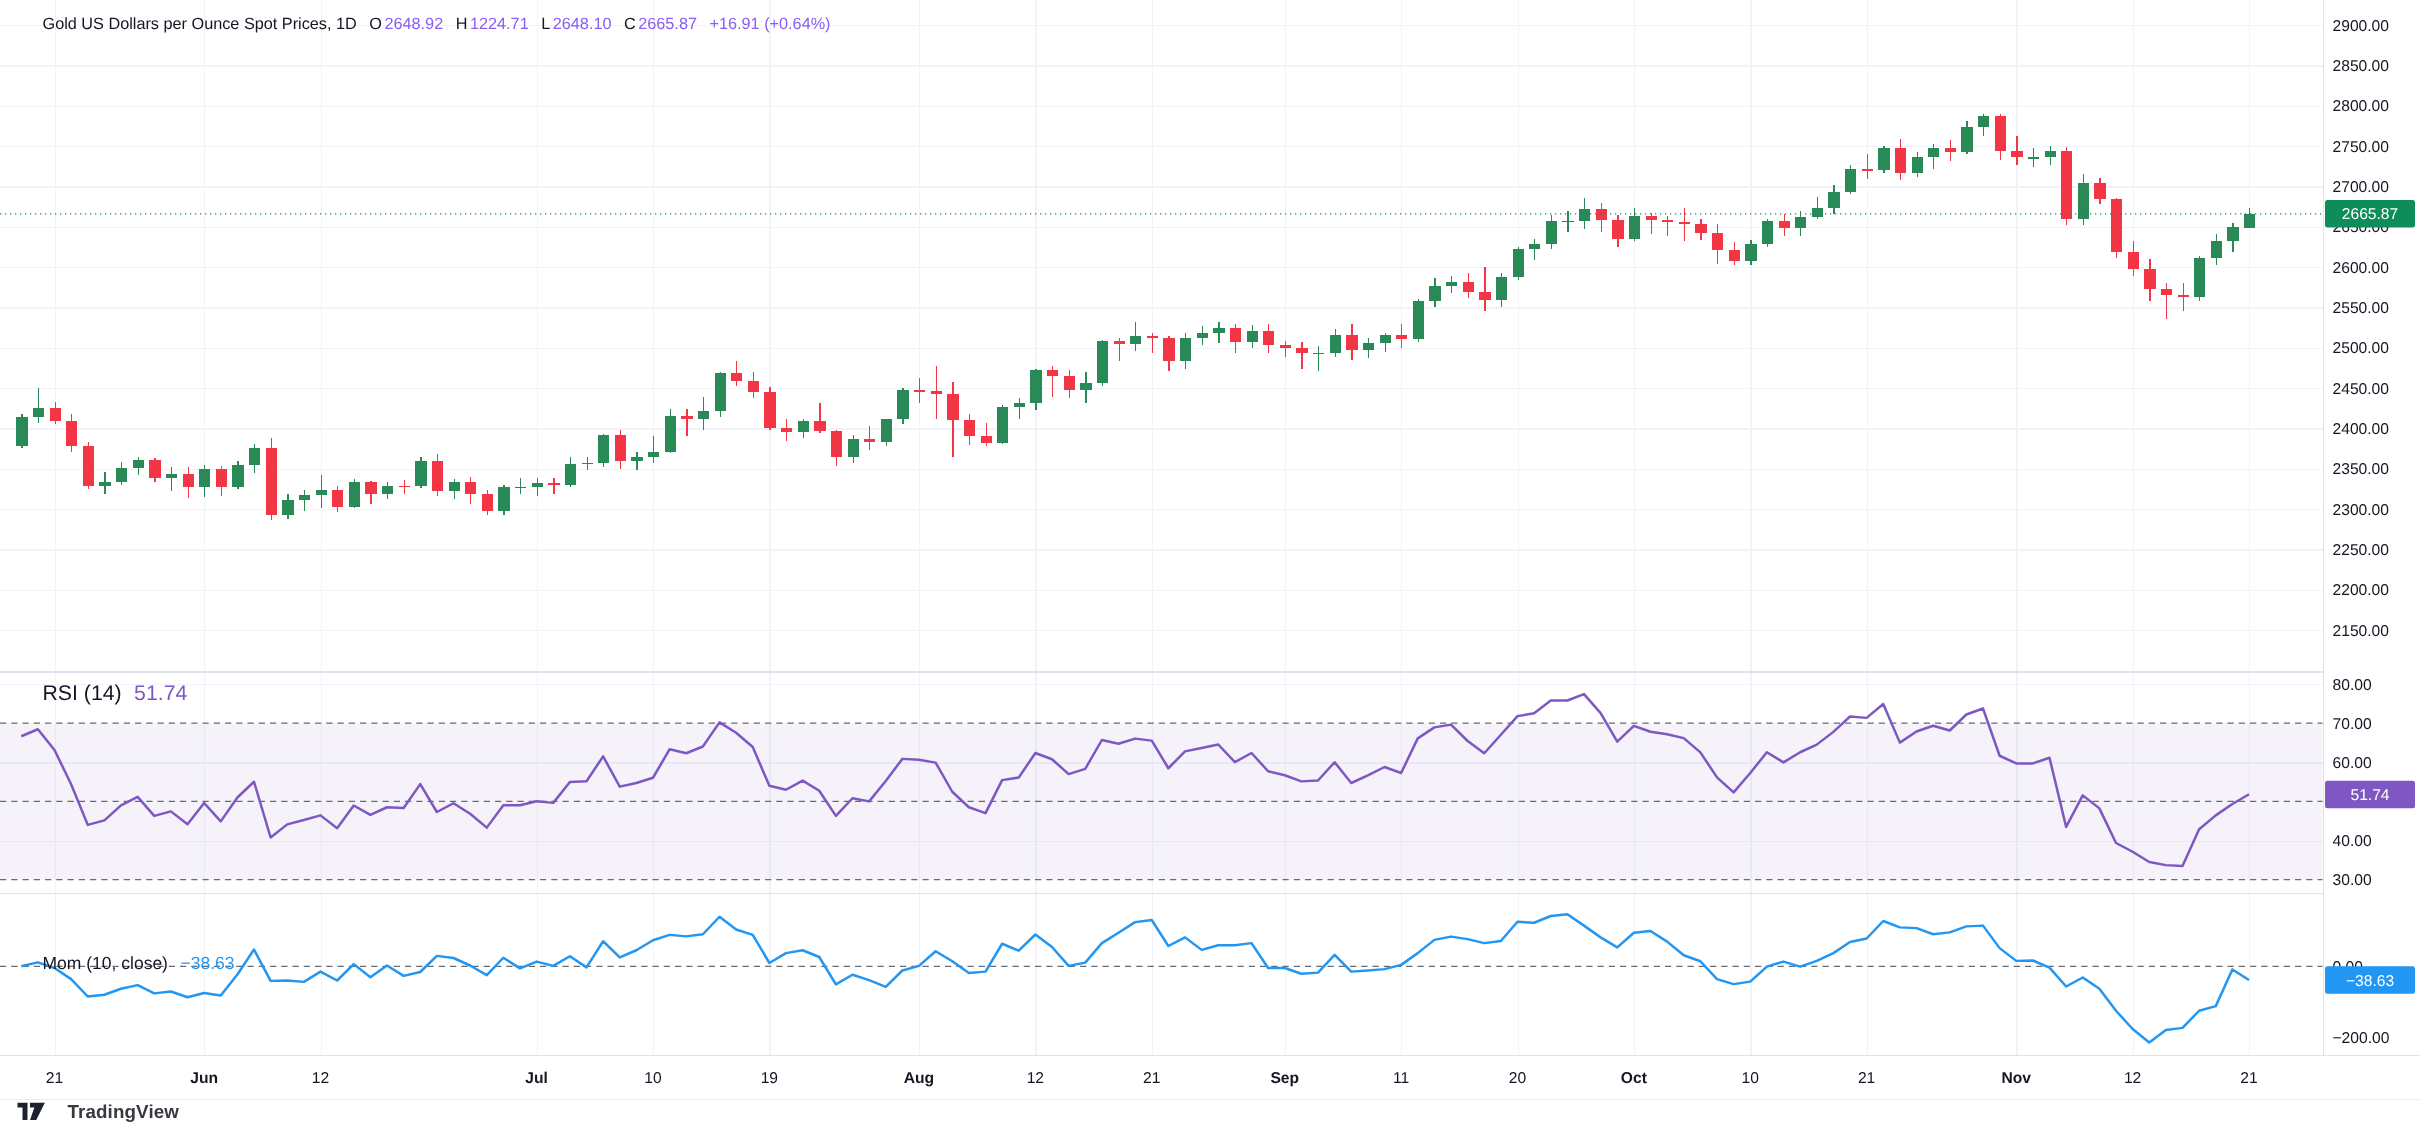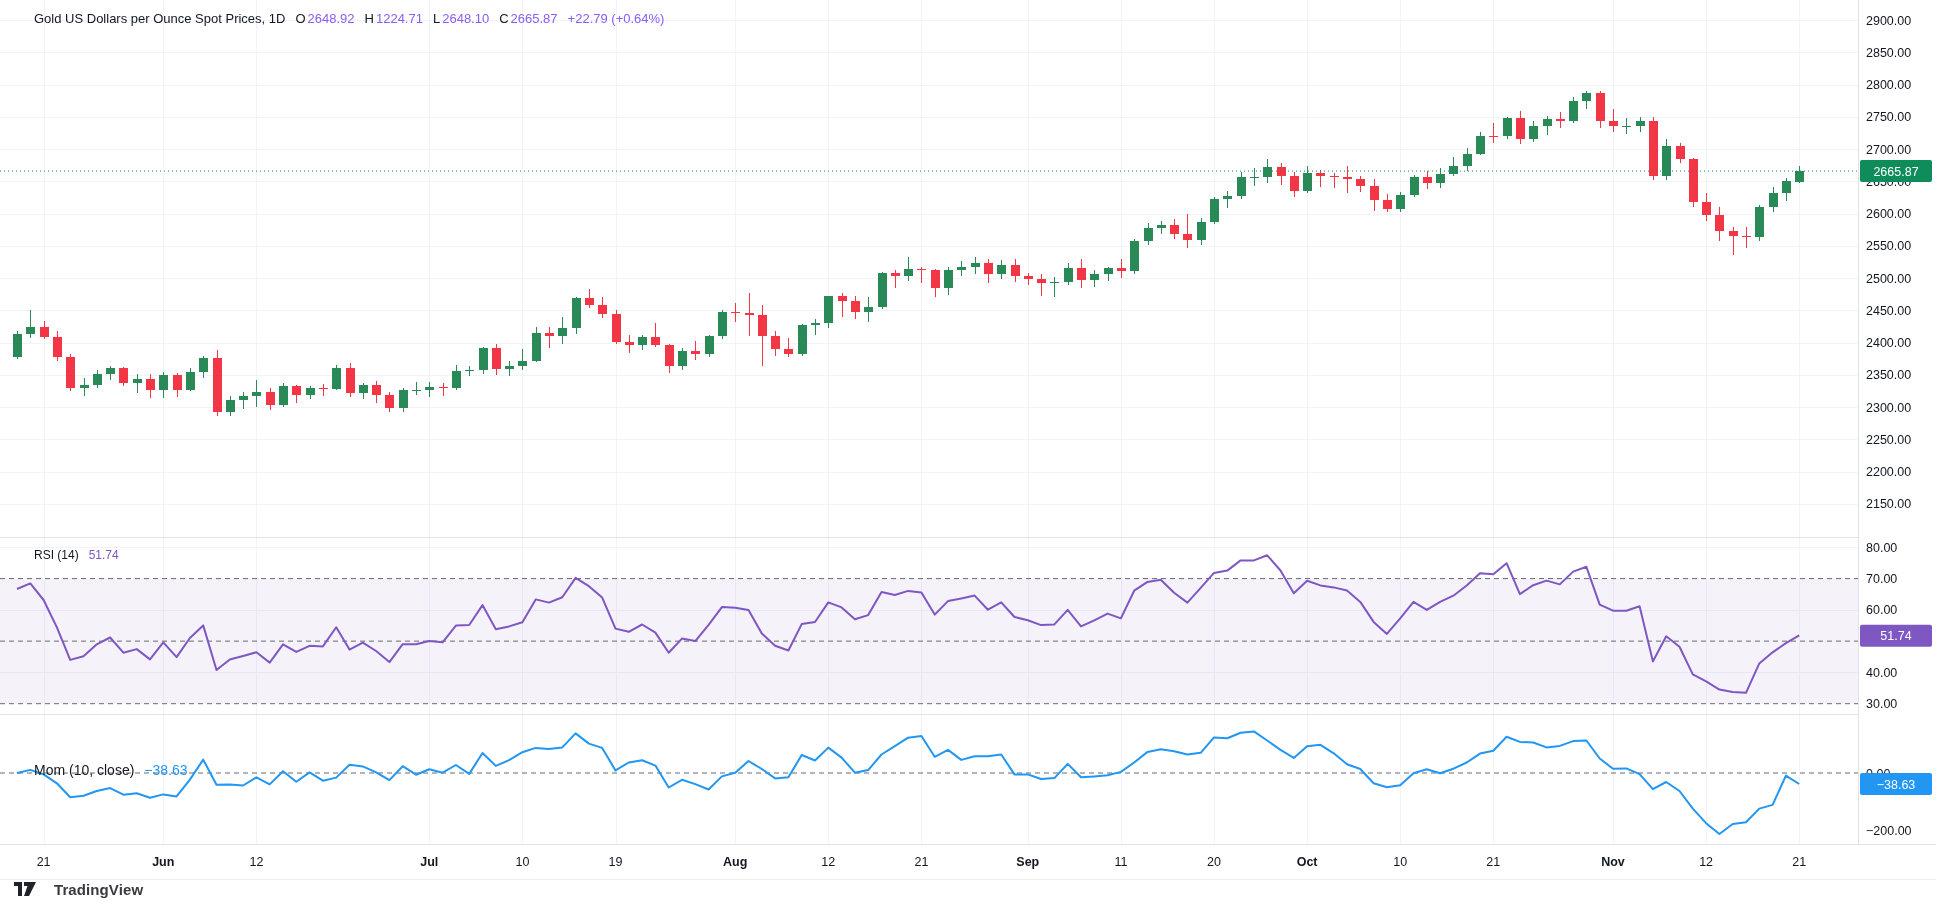--- a/index.html
+++ b/index.html
@@ -33,24 +33,24 @@
         <span class="up">1224.71</span>
       </span>
     <span class="pair">
         <span>L</span>
         <span class="up">2648.10</span>
       </span>
     <span class="pair">
         <span>C</span>
         <span class="up">2665.87</span>
       </span>
-    <span class="up">+22.79 (+0.64%)</span>
+    <span class="up">+16.91 (+0.64%)</span>
   </div>
 
-  <div class="legend" style="top:547px;font-size:12px;">
+  <div class="legend" style="top:547px;font-size:17px;">
     <span>RSI (14)</span>
     <span class="rsi-val">51.74</span>
   </div>
 
   <div class="legend" style="top:762px;font-size:14px;">
     <span>Mom (10, close)</span>
     <span class="mom-val">−38.63</span>
   </div>
 
   <svg id="cv" width="1936" height="910" viewBox="0 0 1936 910" style="position:absolute;left:0;top:0;z-index:1;">

